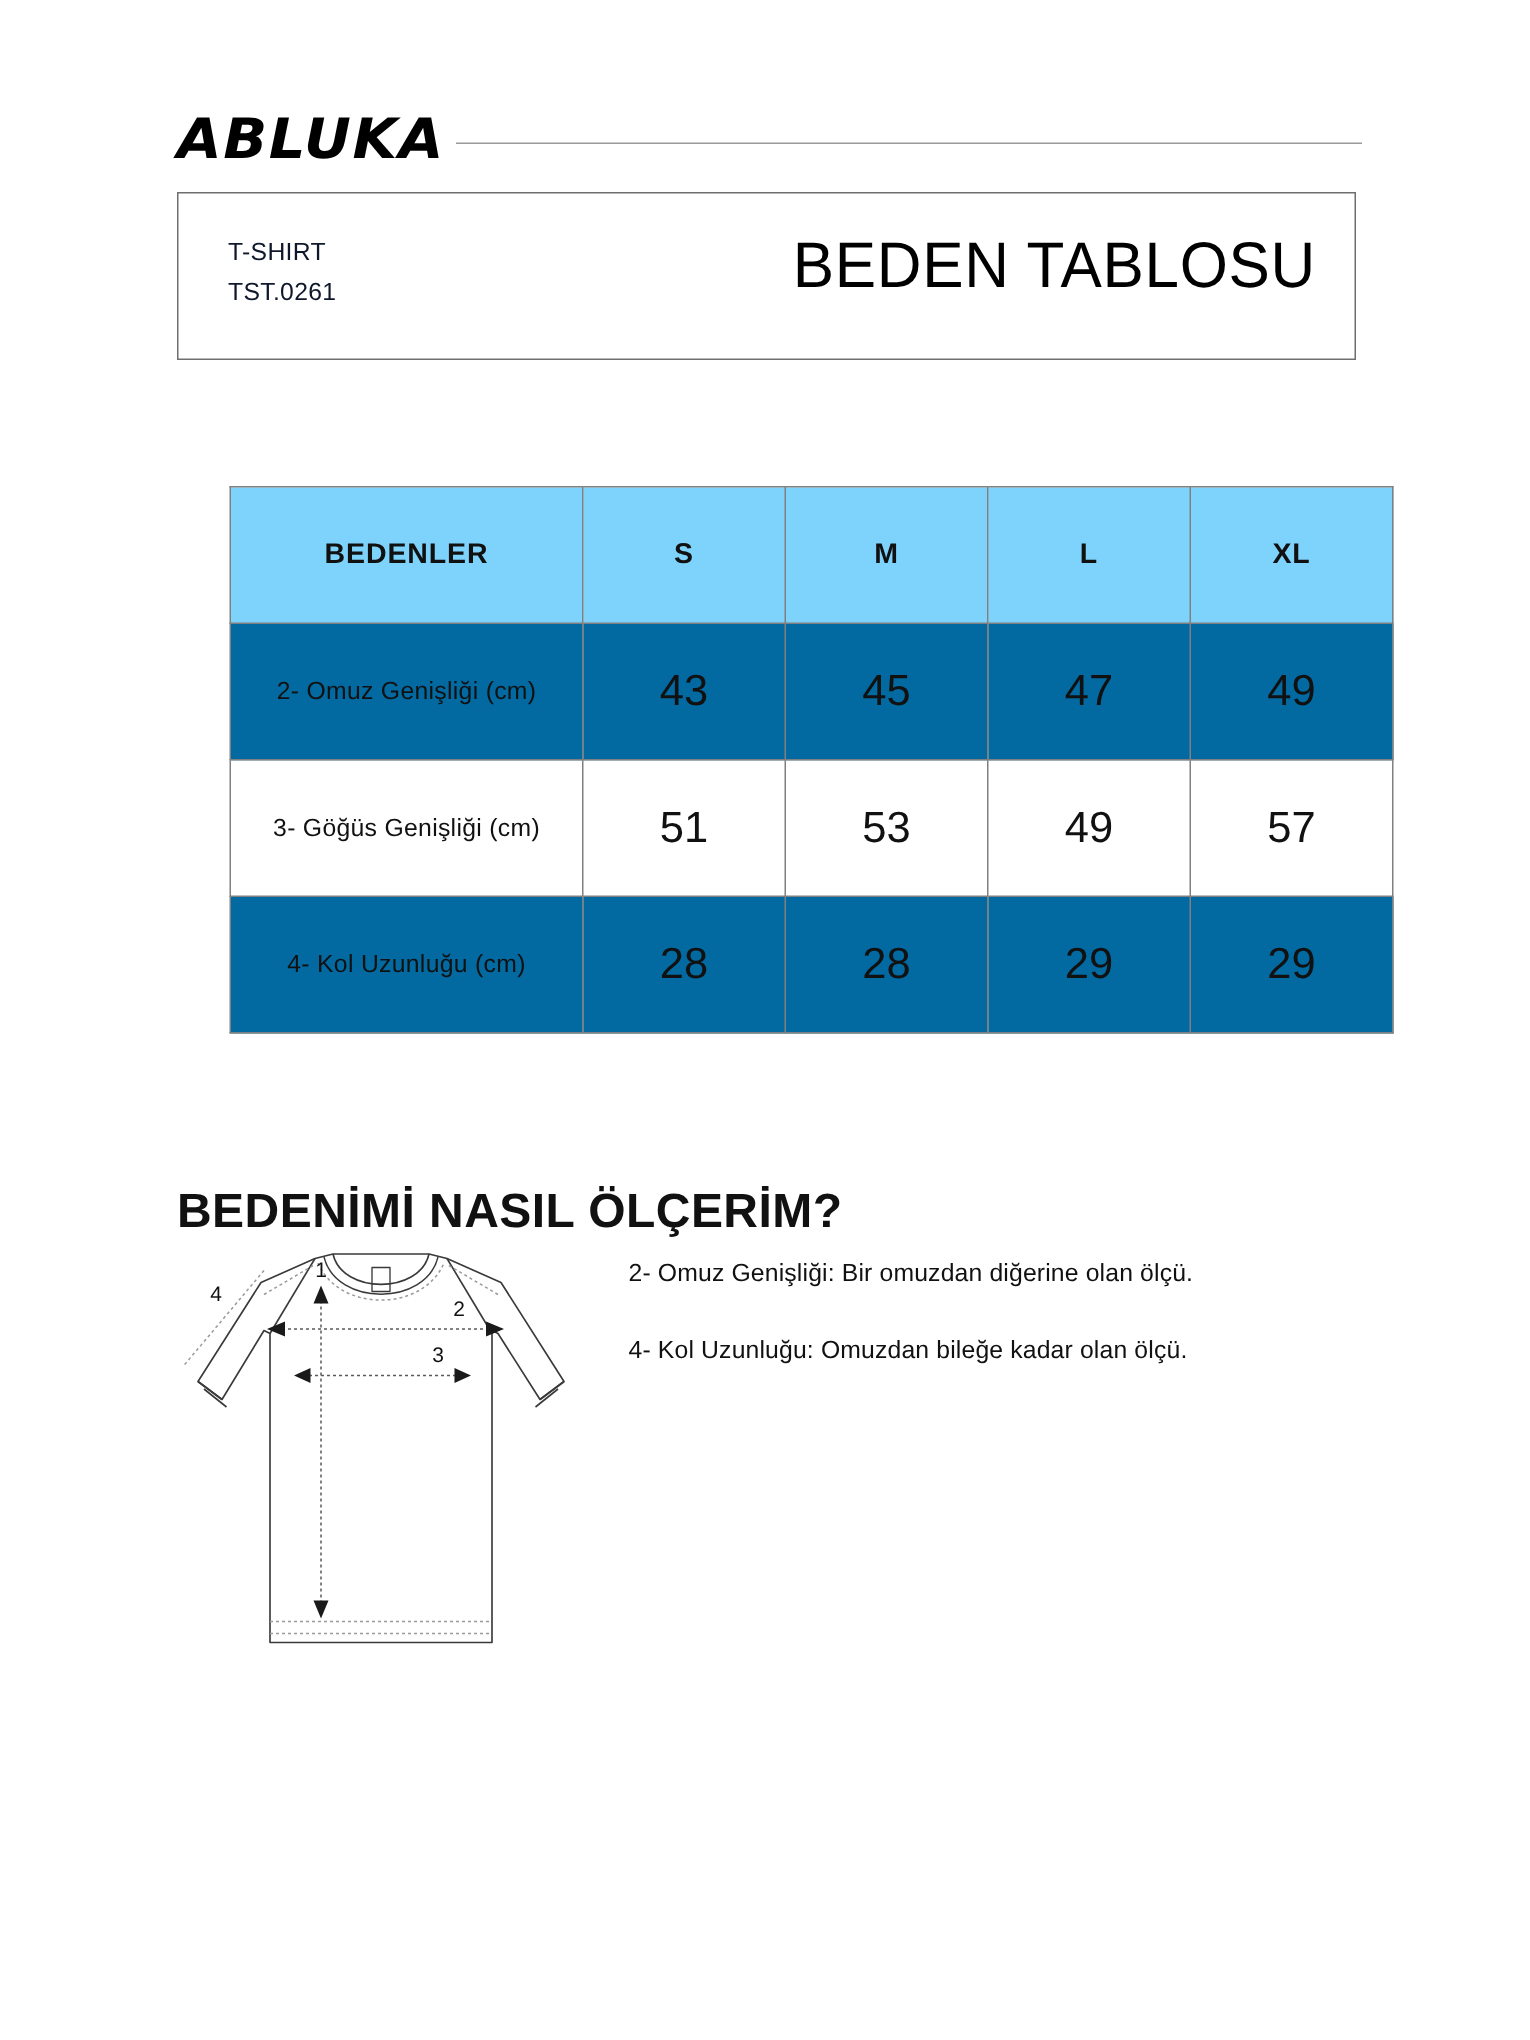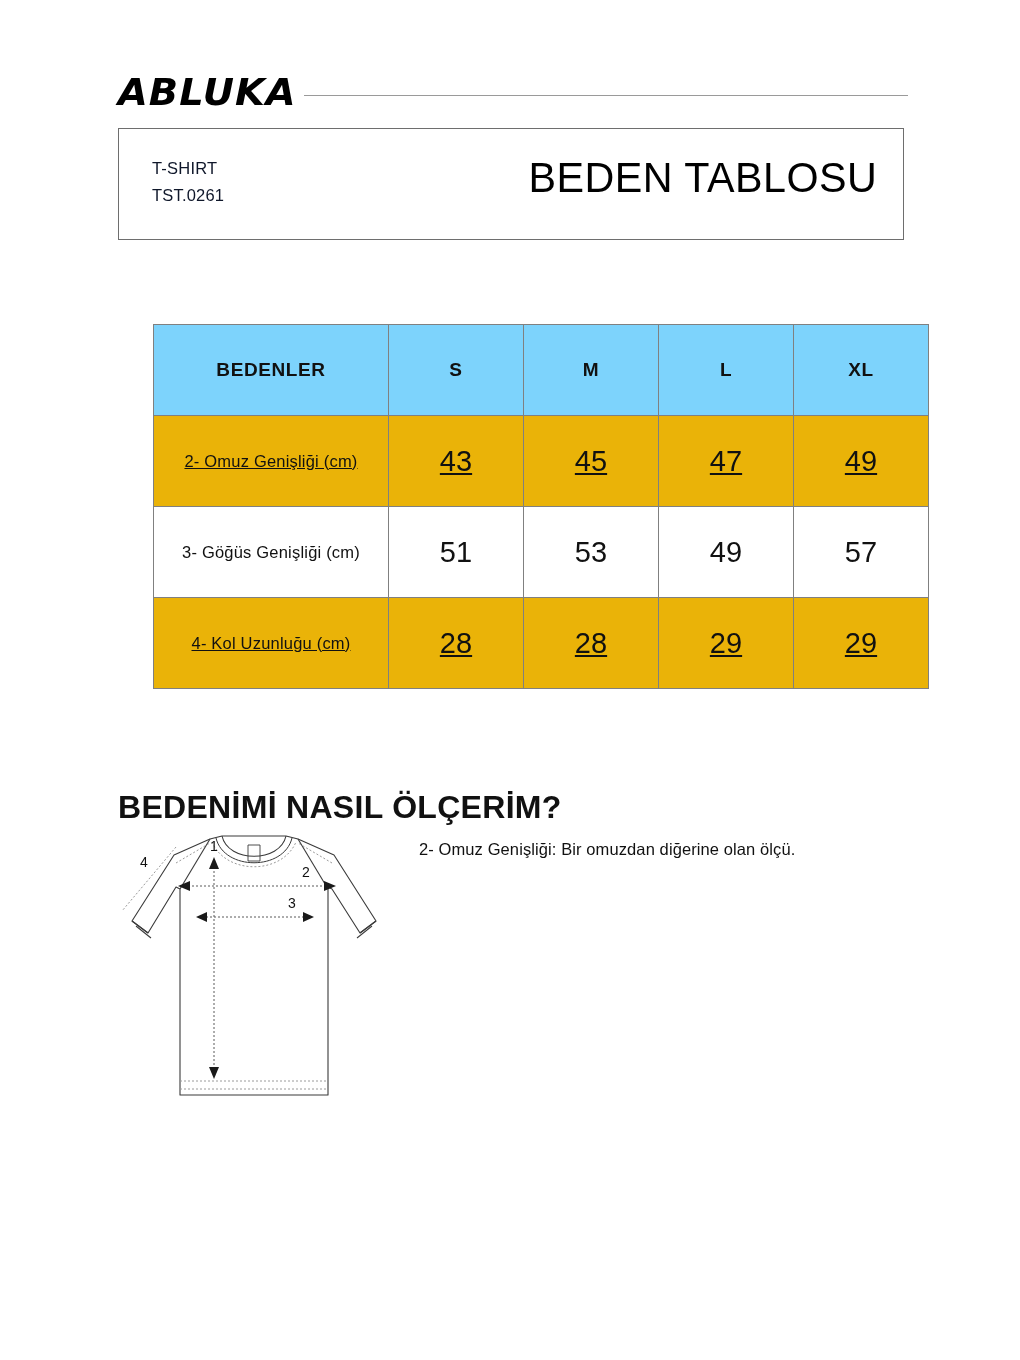--- a/index.html
+++ b/index.html
@@ -99,21 +99,21 @@
     height: 90px;
     background: #7dd3fc;
     font-size: 19px;
     font-weight: bold;
     letter-spacing: 0.6px;
   }
   .hdr-row th.label-col { font-size: 19px; }
 
   .data-row td { height: 90px; }
   .row-white td { background: #ffffff; }
-  .row-gray  td { background: #eab308; text-decoration: underline; }
+  .row-gray  td { background: #0369a1; }
 
   .cell-label {
     font-size: 16.5px;
     font-weight: normal;
     letter-spacing: 0.2px;
     color: #111111;
   }
   .cell-value {
     font-size: 29px;
     font-weight: 300;
@@ -266,13 +266,14 @@
 
     <g>
       <line x1="58" y1="14" x2="4" y2="78" stroke="#9a9a9a" stroke-width="1" stroke-dasharray="2 2"></line>
       <text x="26" y="34" text-anchor="middle" font-family="Liberation Sans, sans-serif" font-size="14" fill="#111111">4</text>
     </g>
   </svg>
 </div>
 
 <div class="howto-text">
   <p>2- Omuz Genişliği: Bir omuzdan diğerine olan ölçü.</p>
+  <p>4- Kol Uzunluğu: Omuzdan bileğe kadar olan ölçü.</p>
 </div>
 
 </body></html>

